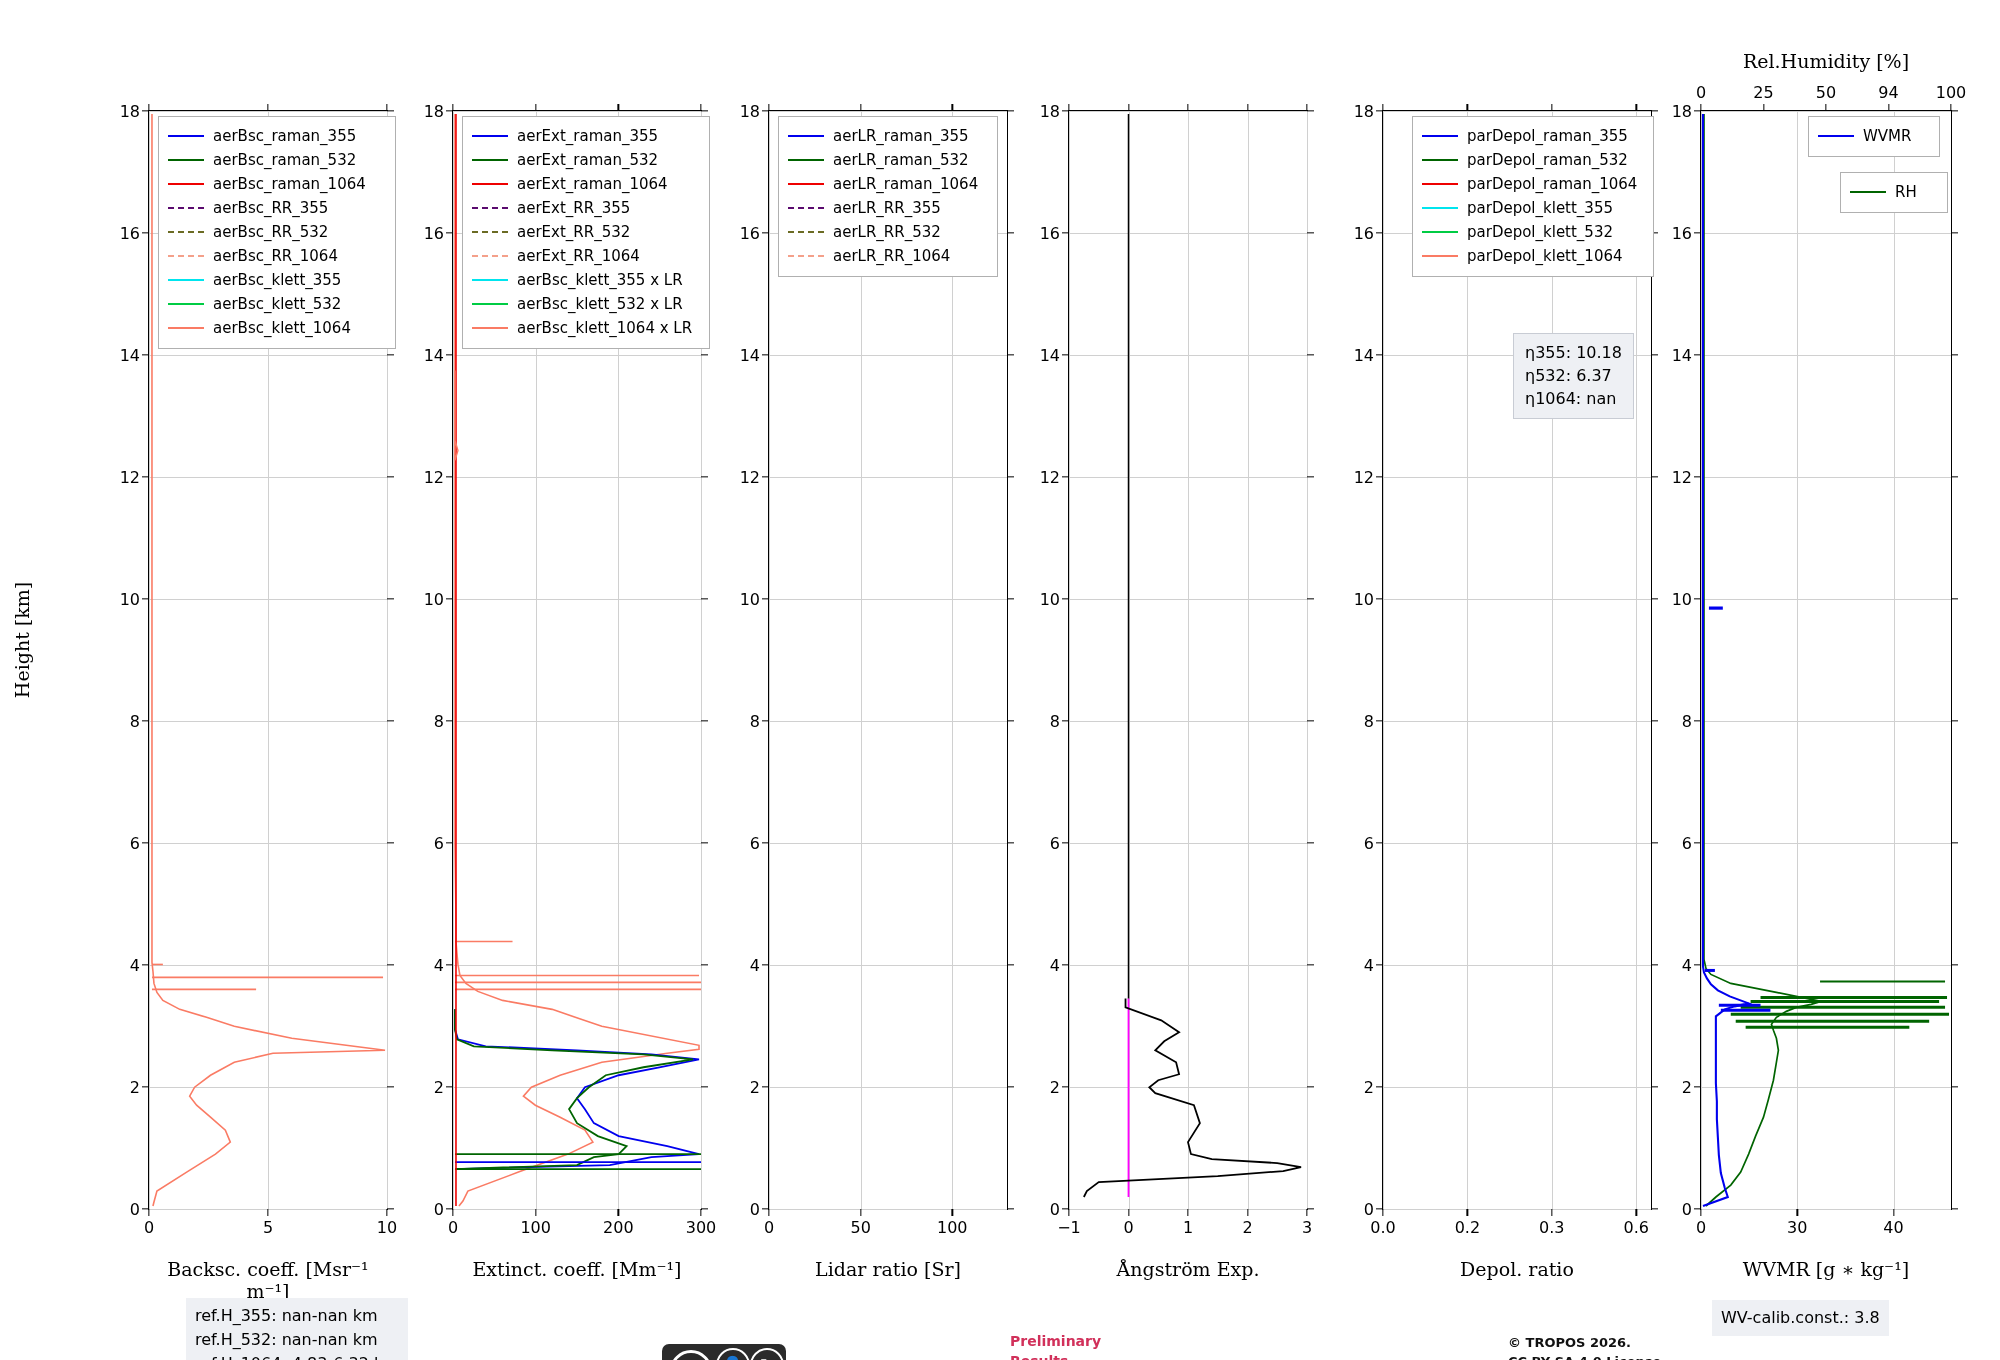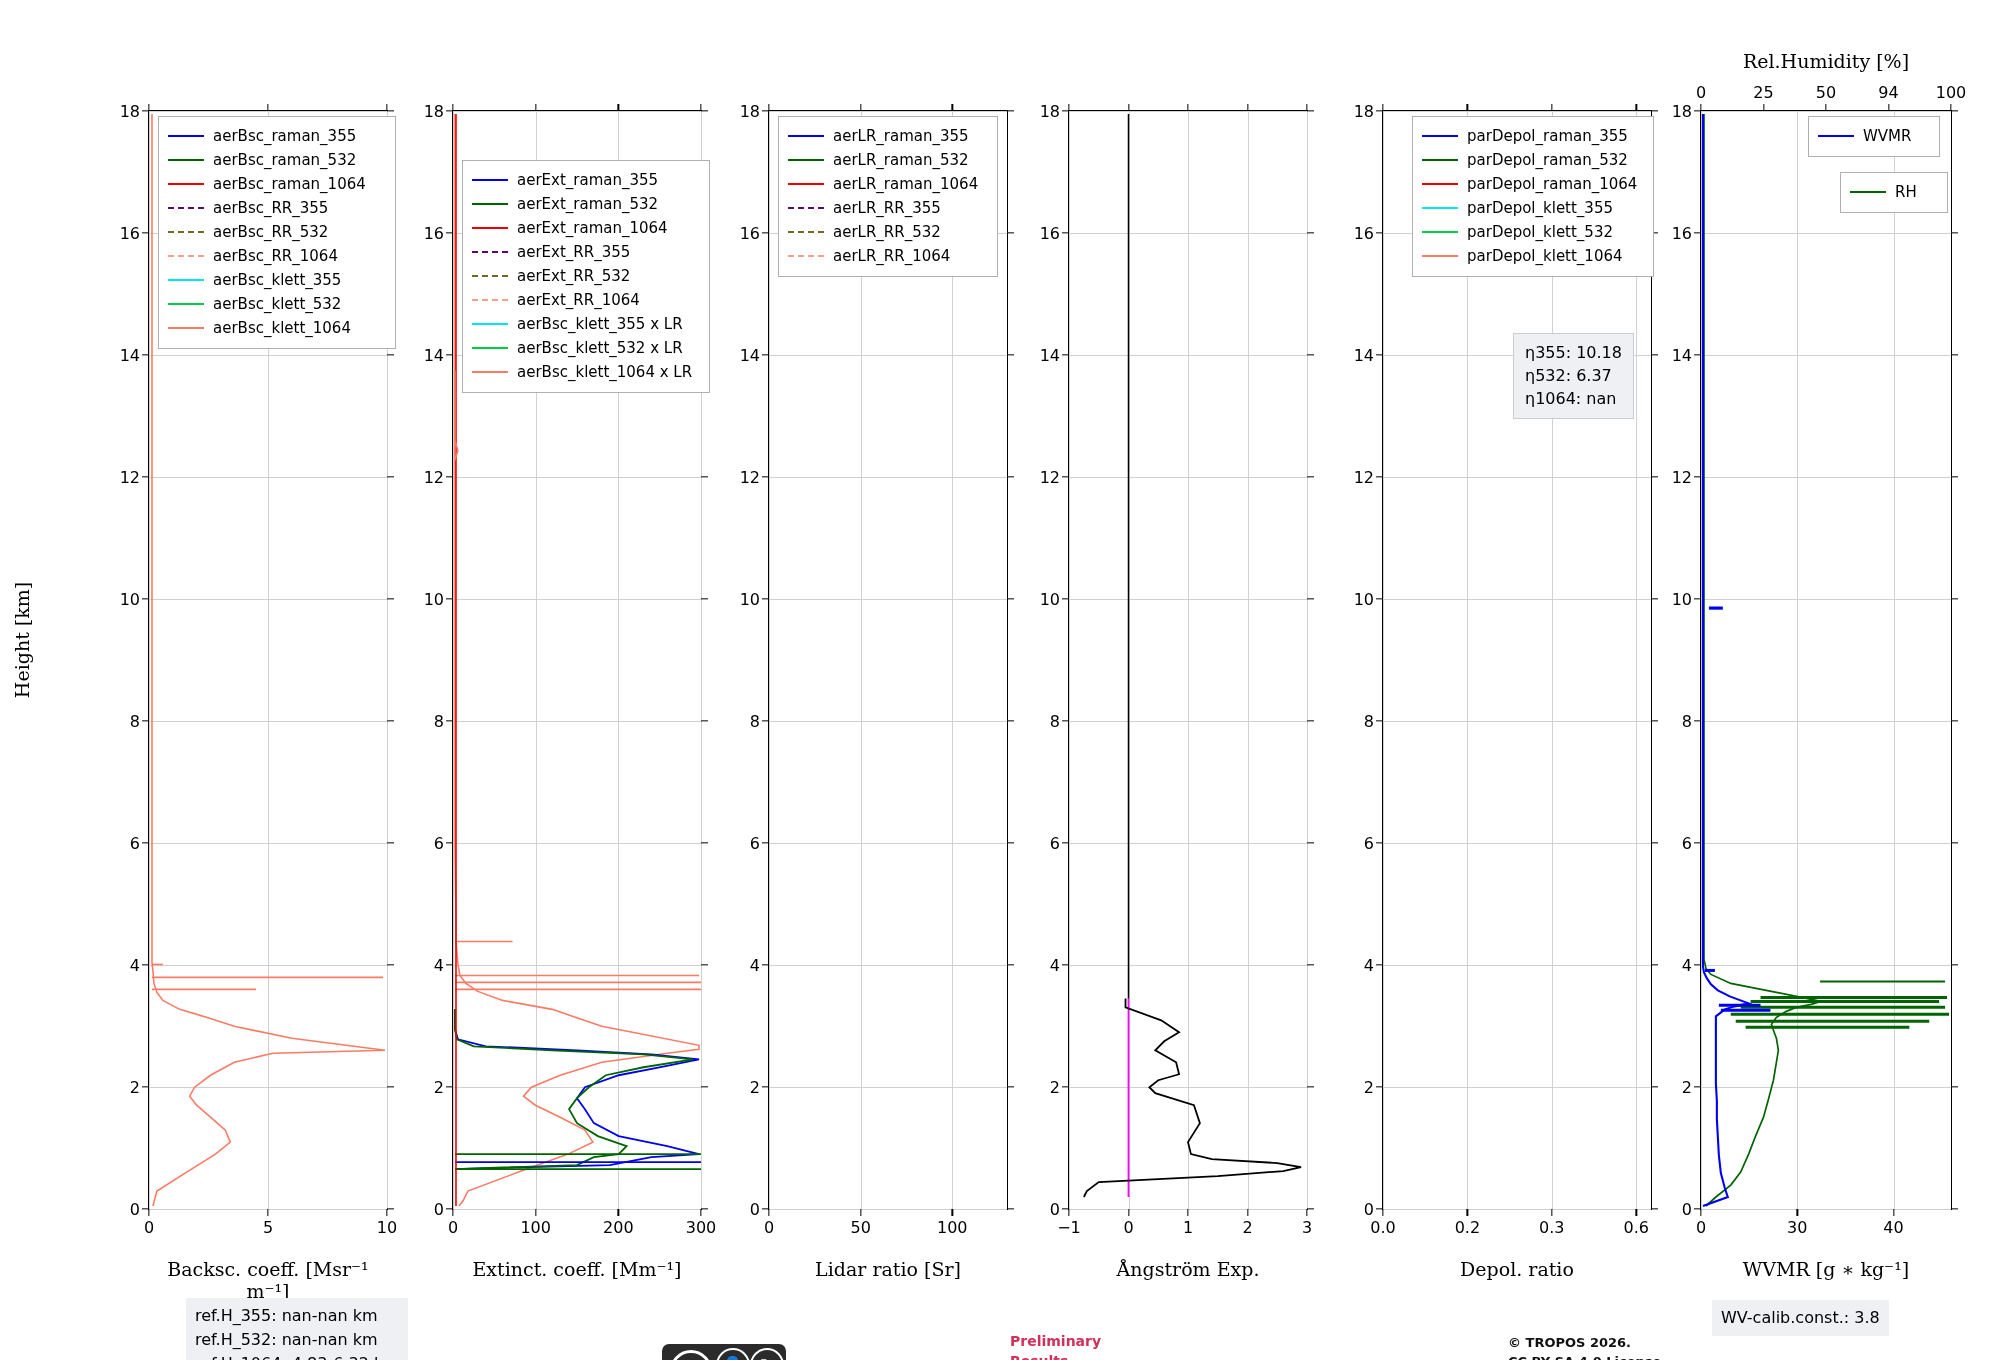--- a/index.html
+++ b/index.html
@@ -256,21 +256,21 @@
         <div class="xtickmark t" style="left:33.33%"></div>
       <div class="xtickmark t" style="left:66.67%"></div>
         <div class="xtickmark t" style="left:100%"></div>
       <div class="ghosted" style="position:absolute;right:8px;top:112px;font-size:15px;text-align:right;line-height:1.35;z-index:3;">
         <div>LR355: 45.00</div>
         <div>LR532: 40.00</div>
         <div>LR1064: 50.00</div>
       </div>
     </div>
     <div class="xlabel">Extinct. coeff. [Mm⁻¹]</div>
-    <div class="legend" id="lg2" style="left:10px;top:6px;width:228px;margin-top:44px;">
+    <div class="legend" id="lg2" style="left:10px;top:6px;width:228px;">
         <div class="row">
           <span class="swatch" style="border-top-color: rgb(0, 0, 238); border-top-style: solid;"></span>
           <span class="lbl">aerExt_raman_355</span>
         </div>
         <div class="row">
           <span class="swatch" style="border-top-color: rgb(0, 100, 0); border-top-style: solid;"></span>
           <span class="lbl">aerExt_raman_532</span>
         </div>
         <div class="row">
           <span class="swatch" style="border-top-color: rgb(238, 0, 0); border-top-style: solid;"></span>

